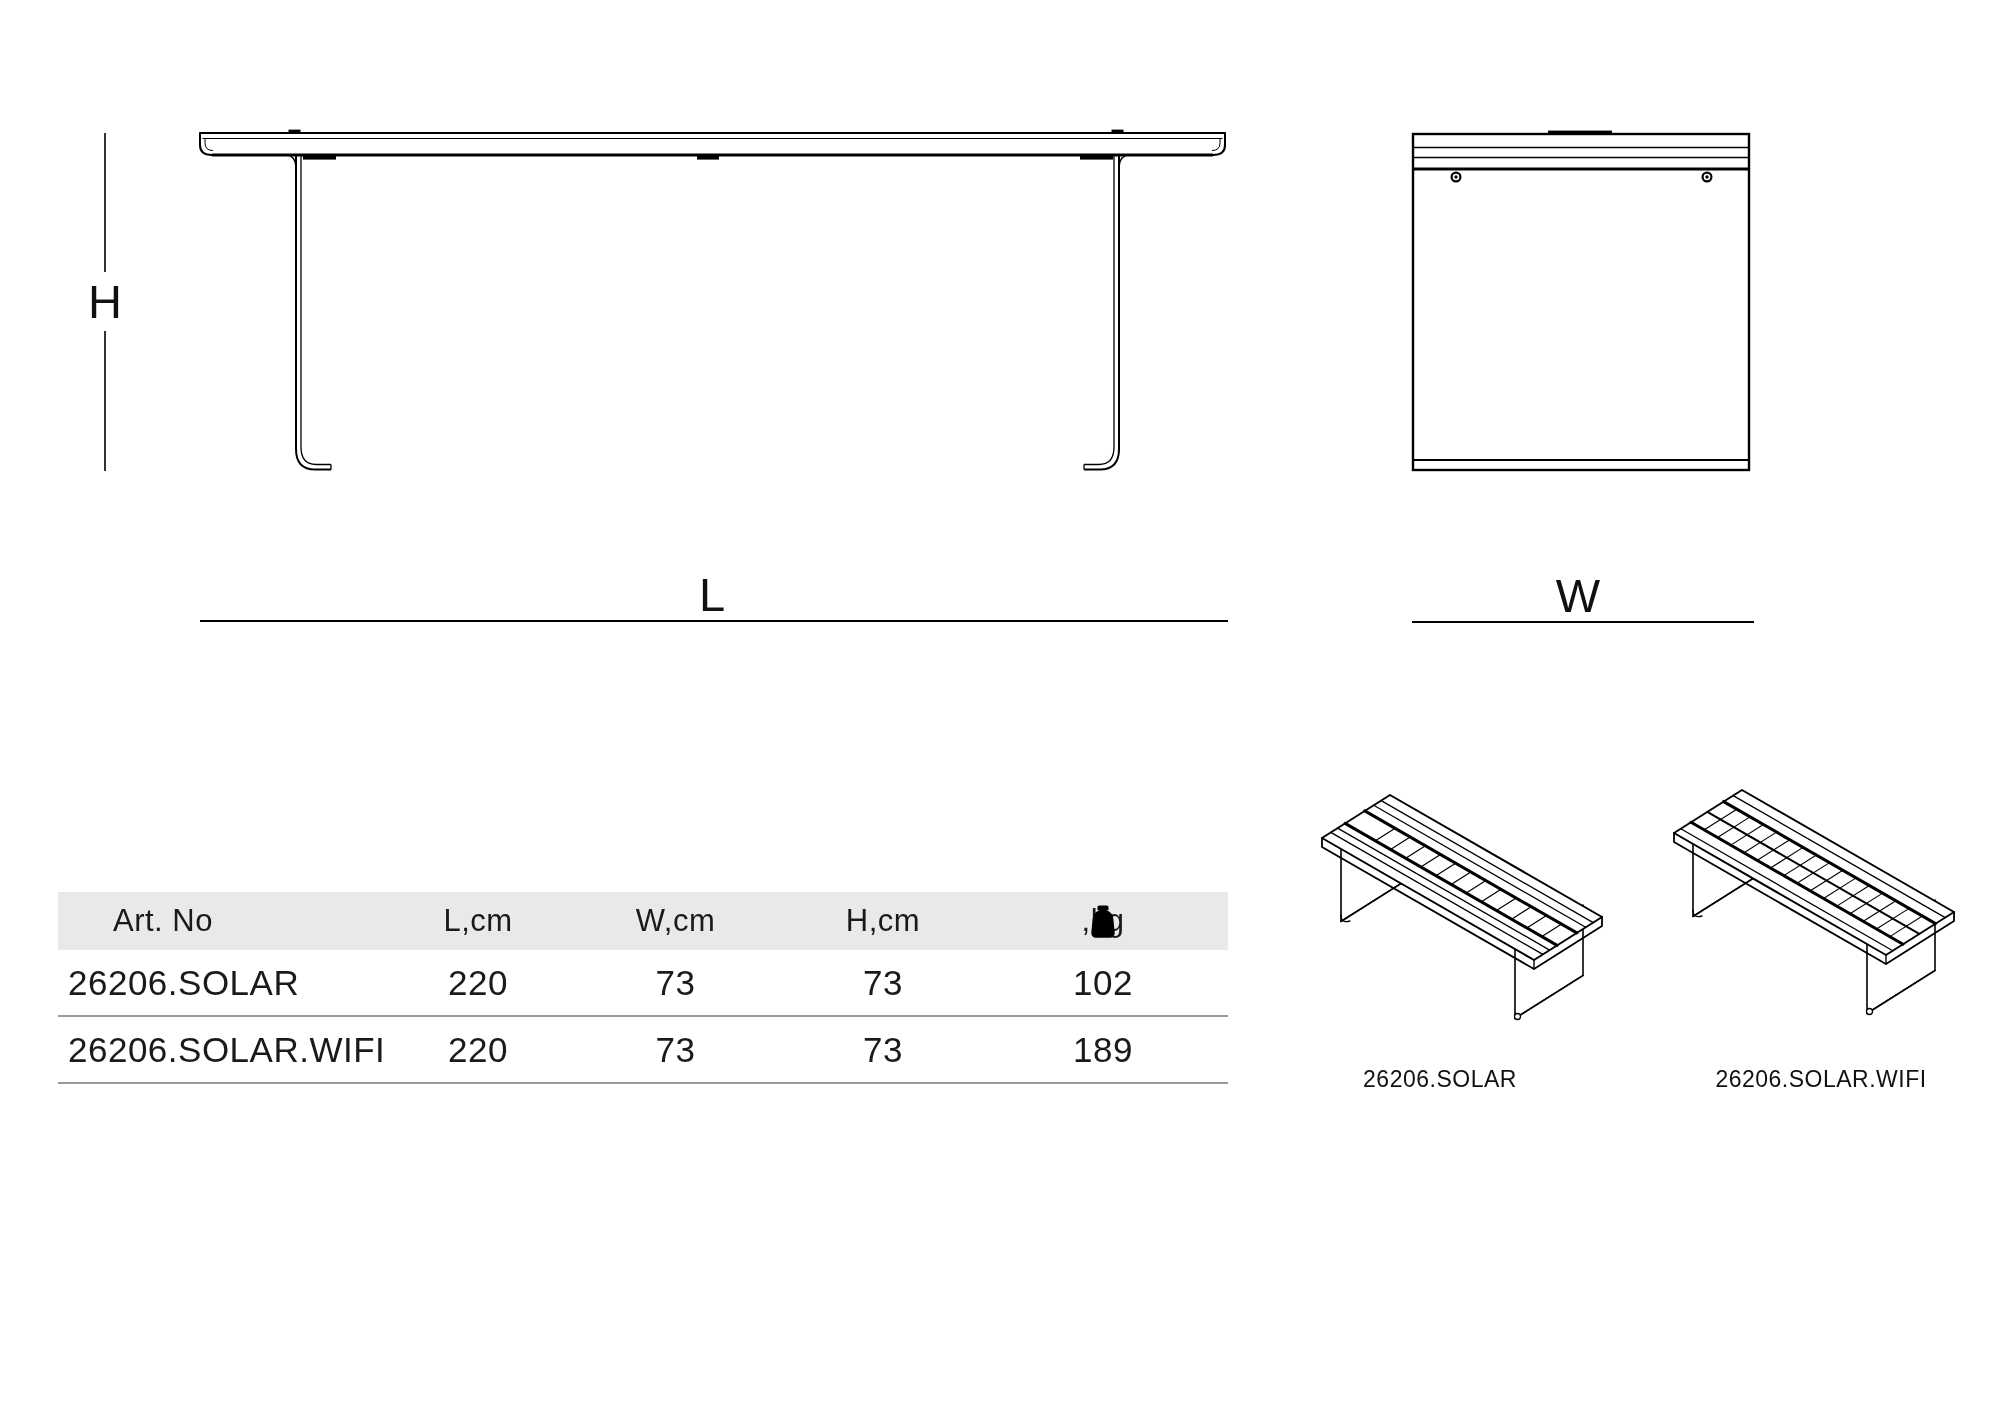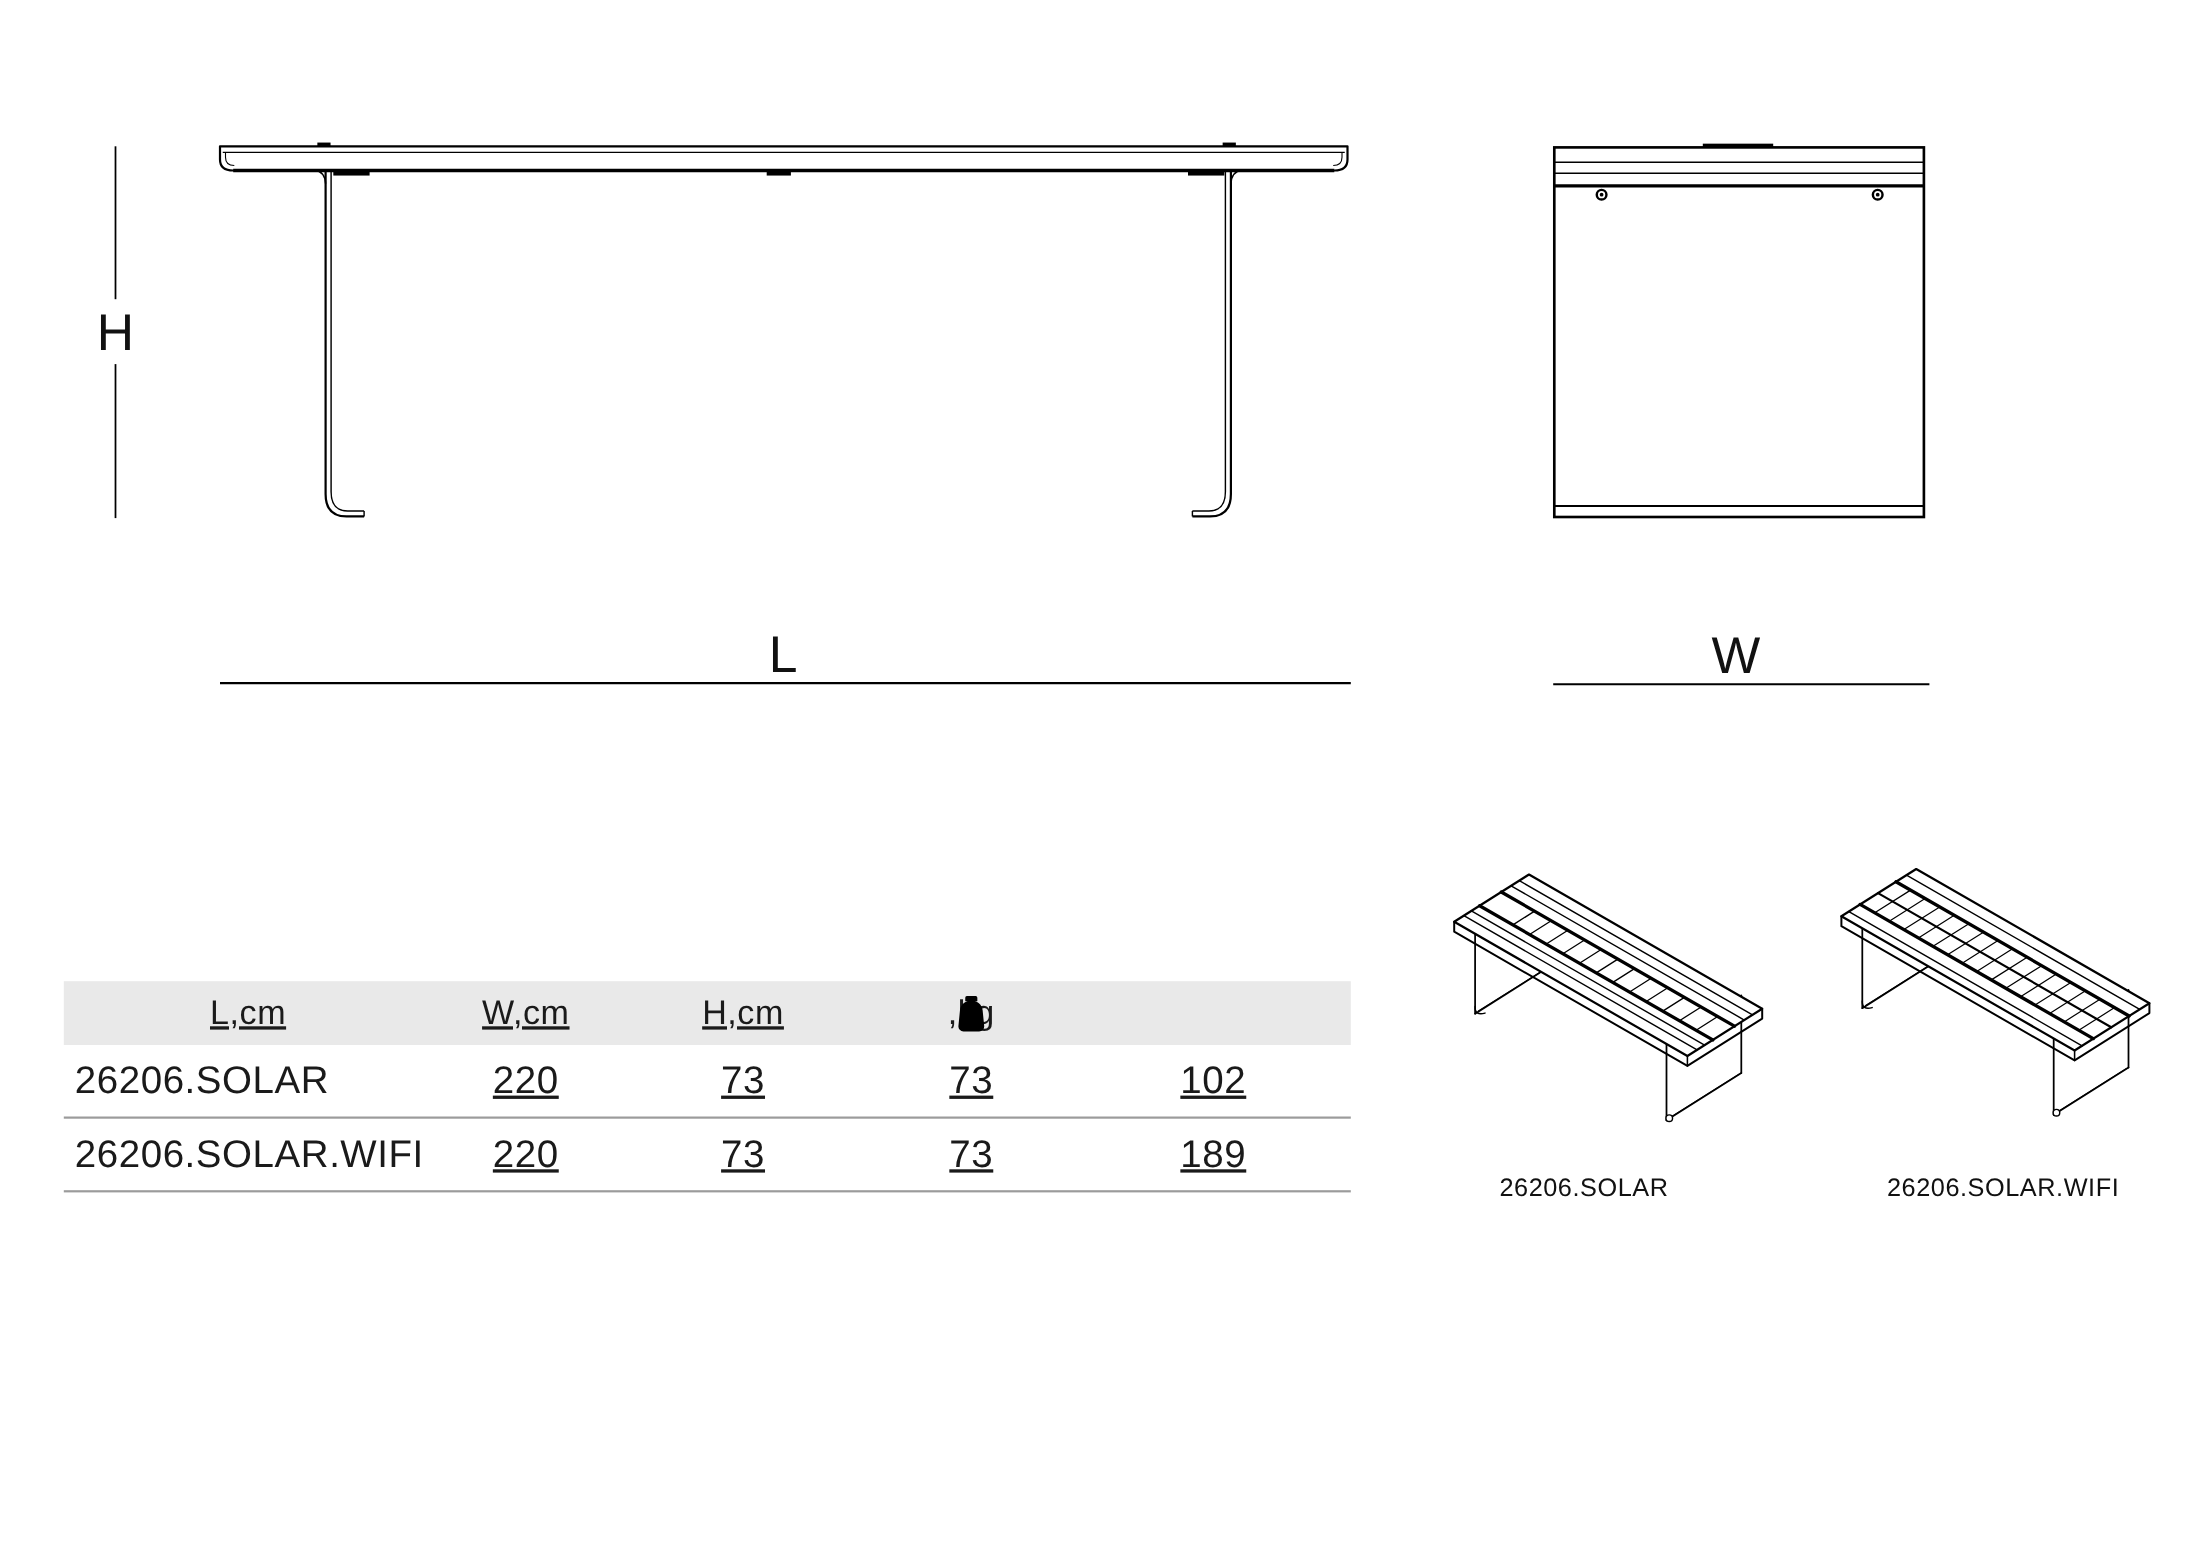--- a/index.html
+++ b/index.html
@@ -27,21 +27,21 @@
     align-items:center;font-size:31px;letter-spacing:0.5px;
   }
   .t-row{
     height:65px;
     display:grid;grid-template-columns:335px 170px 225px 190px 250px;
     align-items:center;font-size:35px;letter-spacing:0.5px;
     border-bottom:2px solid #9b9b9b;
   }
   .c-art-head{padding-left:55px;text-align:left;}
   .c-art{padding-left:10px;text-align:left;white-space:nowrap;}
-  .c-num{text-align:center;text-decoration:underline;}
+  .c-num{text-align:center;}
   .c-weight-head{display:flex;align-items:center;justify-content:center;gap:2px;}
   .weight-icon-svg{display:block;}
   
   .product-label{
     position:absolute;top:1066px;width:300px;
     text-align:center;font-size:23px;letter-spacing:0.5px;color:#111;
     white-space:nowrap;
   }
   #label-solar{left:1290px;}
   #label-solar-wifi{left:1671px;}
@@ -114,20 +114,21 @@
 
       <g>
         <line x1="1412" y1="622" x2="1754" y2="622" stroke="#000" stroke-width="1.8"></line>
         <text class="dim-text" x="1578" y="612">W</text>
       </g>
     </g>
   </svg>
 
   <div class="spec-table">
     <div class="t-head">
+      <div class="c-art-head">Art. No</div>
       <div class="c-num">L,cm</div>
       <div class="c-num">W,cm</div>
       <div class="c-num">H,cm</div>
       <div class="c-weight-head">
         <svg class="weight-icon-svg" width="26" height="35" viewBox="0 0 26 35">
           <path fill="#000" d="M9,1.5 h8 a1.5,1.5 0 0 1 1.5,1.5 v3.2 h-2.2
                    c4.1,1.1 6.4,4 7,8.2 l1.4,14.2 a4.6,4.6 0 0 1 -4.6,5.1
                    h-14.2 a4.6,4.6 0 0 1 -4.6,-5.1 l1.4,-14.2
                    c0.6,-4.2 2.9,-7.1 7,-8.2 h-2.2 v-3.2 a1.5,1.5 0 0 1 1.5,-1.5 z"></path>
         </svg>

